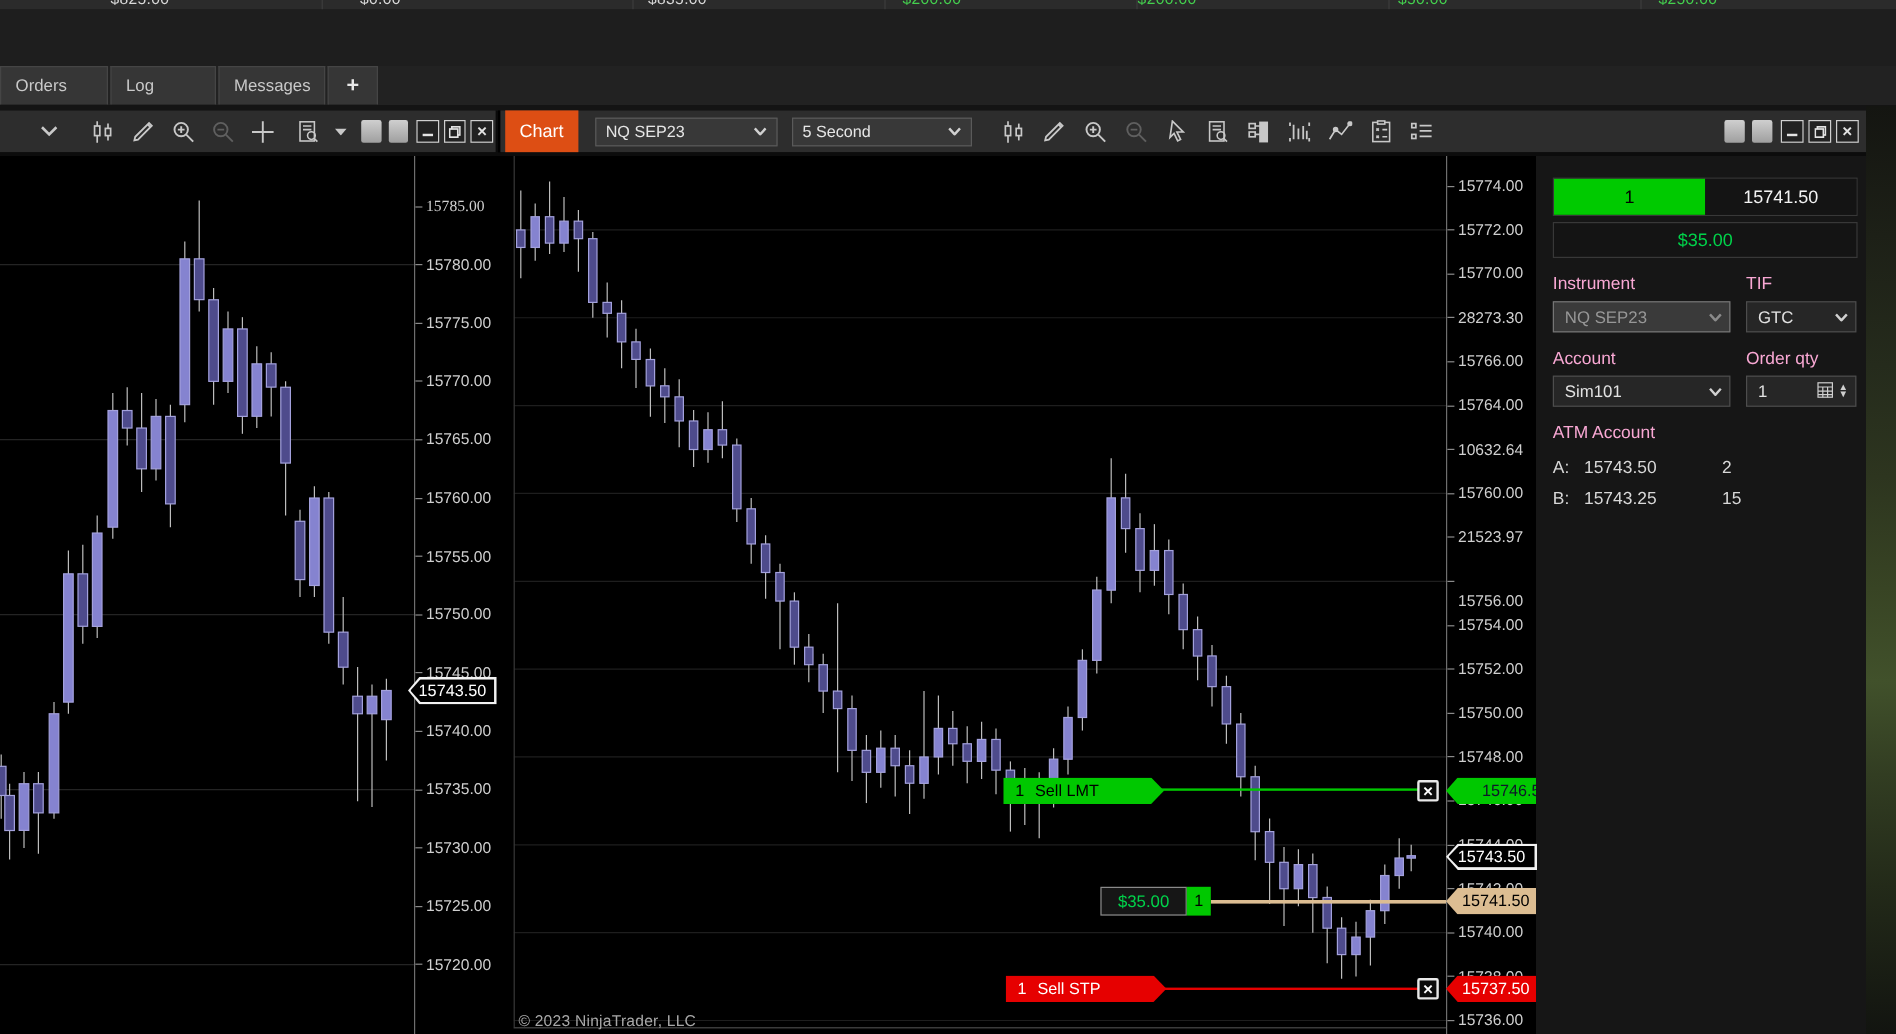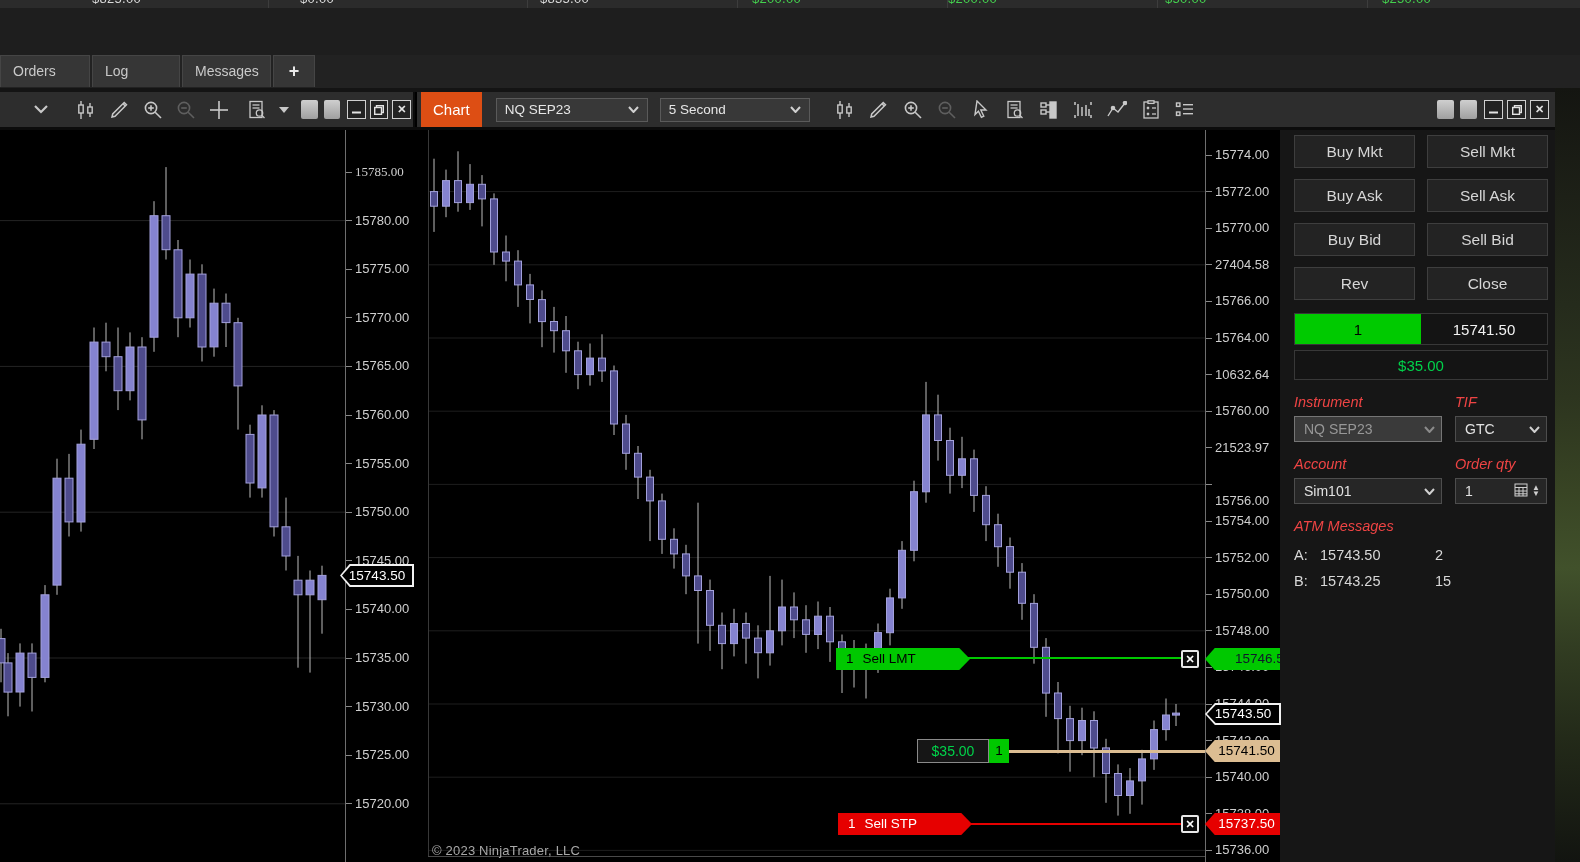--- a/index.html
+++ b/index.html
@@ -79,21 +79,21 @@
                  padding:5px 7px 0 14px;color:#d6d6d6;}
   #btn-grid{display:grid;grid-template-columns:1fr 1fr;column-gap:12px;row-gap:11px;}
   .tp-btn{height:31px;background:#232323;border:1px solid #3e3e3e;color:#d6d6d6;font-size:15.5px;
           display:flex;align-items:center;justify-content:center;}
   #price-row{display:grid;grid-template-columns:126px 1fr;margin-top:13px;border:1px solid #383838;height:30px;}
   #price-row .qcell{background:#00ca00;color:#000;font-size:15px;display:flex;align-items:center;justify-content:center;}
   #price-row .pcell{background:#141414;color:#f2f2f2;font-size:15px;display:flex;align-items:center;justify-content:center;}
   #pnl-row{margin-top:5px;border:1px solid #383838;height:28px;background:#141414;color:#00d24a;font-size:15px;
            display:flex;align-items:center;justify-content:center;}
   .form-grid{display:grid;grid-template-columns:148px 92px;column-gap:13px;}
-  .fld-label{font-size:14.5px;color:#ef4444;margin:14px 0 6px 0;font-style:italic;}
+  .fld-label{font-size:14.5px;color:#f9a8d4;margin:14px 0 6px 0;}
   .fld{height:26px;background:#262626;border:1px solid #4d4d4d;box-sizing:border-box;display:flex;align-items:center;
        justify-content:space-between;padding:0 6px 0 9px;font-size:14px;color:#e2e2e2;}
   .fld.disabled{background:#3a3a3a;border-color:#757575;color:#979797;}
   .qty-icons{display:flex;align-items:center;gap:4px;}
   .spin{display:flex;flex-direction:column;line-height:6px;font-size:8px;color:#cfcfcf;}
   #atm-combo{margin-top:8px;height:28px;background:#2d2d2d;border:1px solid #4d4d4d;display:flex;align-items:center;
              padding:0 8px;box-sizing:border-box;font-size:14.5px;color:#e2e2e2;}
   #atm-combo .txt{flex:1;text-align:center;}
   .ab-row{display:grid;grid-template-columns:26px 115px auto;margin-top:13px;font-size:14.5px;color:#d8d8d8;}
 
@@ -592,21 +592,21 @@
       <rect x="744.5" y="583.1" width="7" height="2.0" fill="#8583d0" stroke="#a3a1dc" stroke-width="1"></rect>
     </svg>
   <div id="main-axis">
       <div class="tickdash" style="top: 24.5px;"></div>
       <div class="ticklabel" style="top: 17px;">15774.00</div>
       <div class="tickdash" style="top: 61.1px;"></div>
       <div class="ticklabel" style="top: 53.6px;">15772.00</div>
       <div class="tickdash" style="top: 97.7px;"></div>
       <div class="ticklabel" style="top: 90.2px;">15770.00</div>
       <div class="tickdash" style="top: 134.3px;"></div>
-      <div class="ticklabel" style="top: 126.8px;">27404.58</div>
+      <div class="ticklabel" style="top: 126.8px;">28273.30</div>
       <div class="tickdash" style="top: 170.9px;"></div>
       <div class="ticklabel" style="top: 163.4px;">15766.00</div>
       <div class="tickdash" style="top: 207.5px;"></div>
       <div class="ticklabel" style="top: 200px;">15764.00</div>
       <div class="tickdash" style="top: 244.1px;"></div>
       <div class="ticklabel" style="top: 236.6px;">10632.64</div>
       <div class="tickdash" style="top: 280.7px;"></div>
       <div class="ticklabel" style="top: 273.2px;">15760.00</div>
       <div class="tickdash" style="top: 317.3px;"></div>
       <div class="ticklabel" style="top: 309.8px;">21523.97</div>
@@ -655,30 +655,20 @@
 <div class="axis-tag" style="left:1205px;top:740px;background:#dcbd92;color:#000;">15741.50</div>
 
 <div class="hline" style="left:966px;top:823px;width:216px;height:2px;background:#e60000;"></div>
 <div class="order-label" style="left:838px;top:813px;width:134px;background:#e60000;color:#fff;">
   <span class="q">1</span><span>Sell STP</span>
 </div>
 <div class="xbox" style="left:1181px;top:815px;">✕</div>
 <div class="axis-tag" style="left:1205px;top:813px;background:#e60000;color:#fff;">15737.50</div>
 
 <div class="abs" id="trading-panel">
-  <div id="btn-grid">
-    <div class="tp-btn">Buy Mkt</div>
-    <div class="tp-btn">Sell Mkt</div>
-    <div class="tp-btn">Buy Ask</div>
-    <div class="tp-btn">Sell Ask</div>
-    <div class="tp-btn">Buy Bid</div>
-    <div class="tp-btn">Sell Bid</div>
-    <div class="tp-btn">Rev</div>
-    <div class="tp-btn">Close</div>
-  </div>
   <div id="price-row">
     <div class="qcell">1</div>
     <div class="pcell">15741.50</div>
   </div>
   <div id="pnl-row">$35.00</div>
 
   <div class="form-grid">
     <div class="fld-label">Instrument</div>
     <div class="fld-label">TIF</div>
     <div class="fld disabled">
@@ -720,21 +710,21 @@
                 <line x1="1" y1="10.8" x2="13" y2="10.8"></line>
               </g>
             </svg></span>
         <span class="spin">
             <span>▲</span>
             <span>▼</span>
           </span>
       </span>
     </div>
   </div>
-  <div class="fld-label">ATM Messages</div>
+  <div class="fld-label">ATM Account</div>
   <div class="ab-row">
     <span>A:</span>
     <span>15743.50</span>
     <span>2</span>
   </div>
   <div class="ab-row" style="margin-top:10px;">
     <span>B:</span>
     <span>15743.25</span>
     <span>15</span>
   </div>

